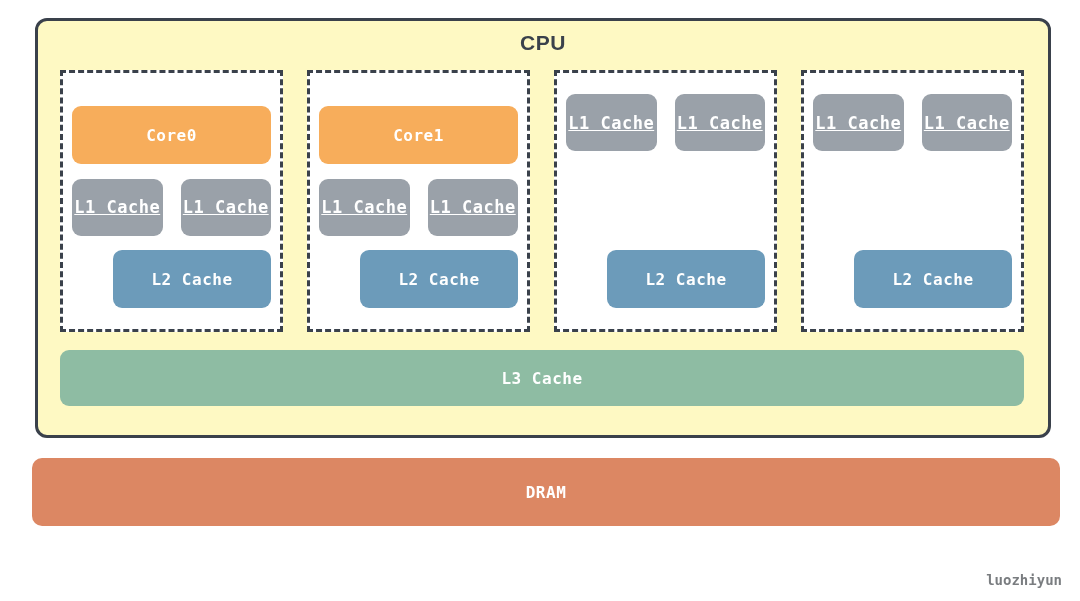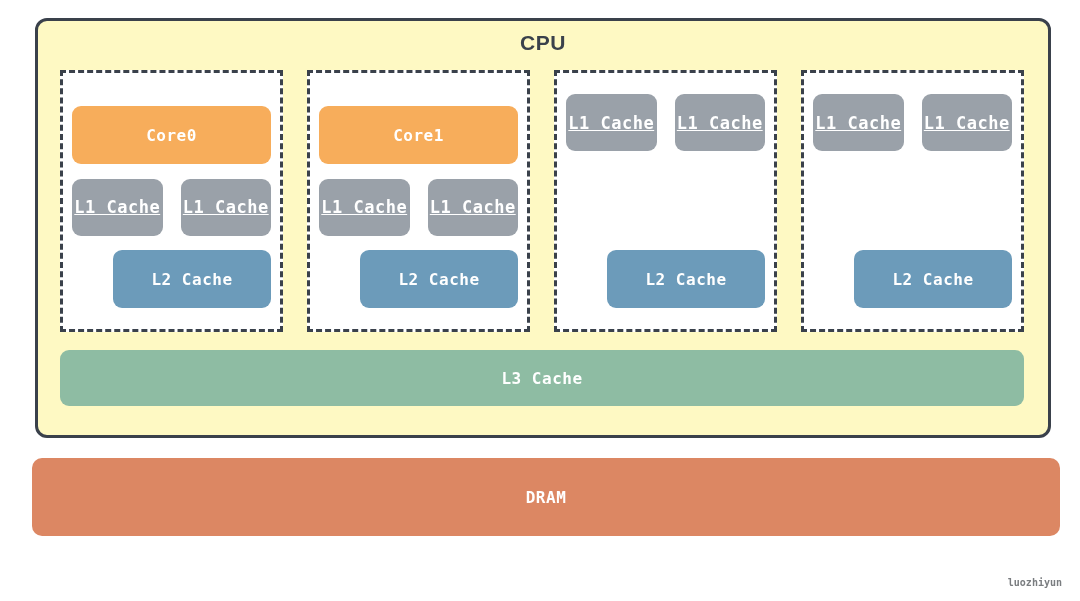--- a/index.html
+++ b/index.html
@@ -81,31 +81,31 @@
     right: 24px;
     top: 329px;
     height: 56px;
     background: var(--l3-fill);
   }
   .dram-box {
     position: absolute;
     left: 32px;
     top: 458px;
     width: 1028px;
-    height: 78px;
+    height: 68px;
     background: var(--dram-fill);
     border-radius: 10px;
   }
   .watermark {
     position: absolute;
     right: 18px;
     bottom: 13px;
     font-family: "DejaVu Sans Mono", "Liberation Mono", monospace;
     font-weight: bold;
-    font-size: 10px;
+    font-size: 14px;
     color: var(--watermark-text);
   }
 </style>
 </head>
 <body>
 
 <div class="cpu-box">
   <div class="cpu-title">CPU</div>
 
   <div class="cores-row">

